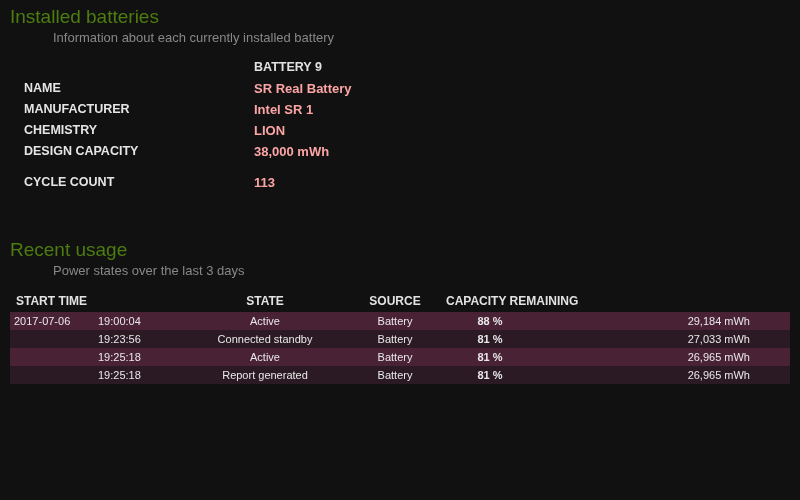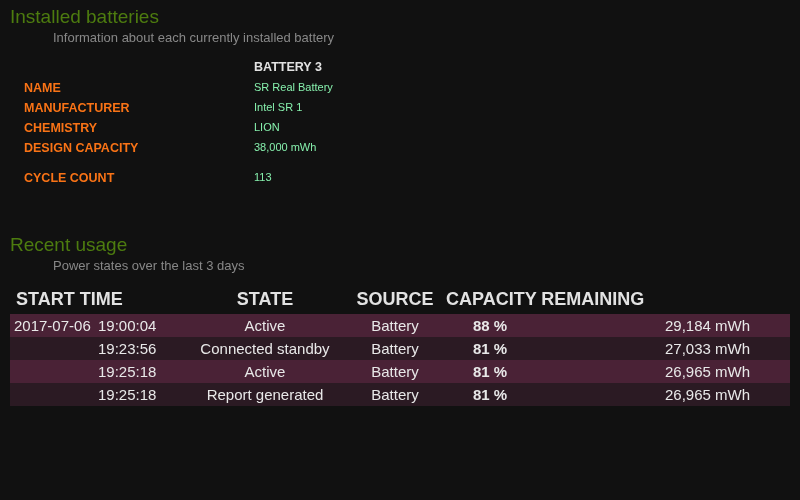--- a/index.html
+++ b/index.html
@@ -31,50 +31,51 @@
     border-collapse: collapse;
   }
   .bat-table td, .bat-table th {
     padding: 3px 8px 3px 0;
     text-align: left;
     vertical-align: top;
   }
   .bat-table .label {
     font-weight: 700;
     width: 230px;
-    color: #f97316;
+    color: #e5e5e5;
     font-size: 12.5px;
   }
   .bat-table .colhead {
     font-weight: 700;
     color: #e2e2e2;
     font-size: 12.5px;
     padding-bottom: 4px;
   }
   .bat-table .val {
-    color: #86efac;
-    font-size: 11px;
+    color: #fca5a5;
+    font-size: 13px;
+    font-weight: bold;
   }
   .bat-table tr.gap td { height: 10px; }
   .spacer { height: 46px; }
   
   .usage-table {
     width: 100%;
     border-collapse: collapse;
     margin-top: 6px;
   }
   .usage-table th {
     font-weight: 700;
-    font-size: 18px;
+    font-size: 12px;
     color: #e2e2e2;
     padding: 4px 6px;
     text-align: left;
   }
   .usage-table td {
-    font-size: 15px;
+    font-size: 11px;
     padding: 3px 6px;
     color: #e8e8e8;
   }
   .usage-table tr.data:nth-child(odd) td { background: #4a2236; }
   .usage-table tr.data:nth-child(even) td { background: #2b1a23; }
   .col-start { width: 170px; text-align: left; }
   .col-state { width: 170px; text-align: center; }
   .col-source { width: 90px; text-align: center; }
   .col-cap-pct { width: 100px; text-align: center; font-weight: 700; }
   .col-cap-mwh { text-align: right; padding-right: 40px !important; }
@@ -86,21 +87,21 @@
 </head>
 <body>
 
 <h2 class="section-title">Installed batteries</h2>
 <div class="section-sub">Information about each currently installed battery</div>
 
 <table class="bat-table">
   <tbody>
       <tr>
     <td class="label"></td>
-    <td class="colhead">BATTERY 3</td>
+    <td class="colhead">BATTERY 9</td>
   </tr>
   <tr>
         <td class="label">NAME</td>
         <td class="val">SR Real Battery</td>
       </tr>
   <tr>
         <td class="label">MANUFACTURER</td>
         <td class="val">Intel SR 1</td>
       </tr>
   <tr>

